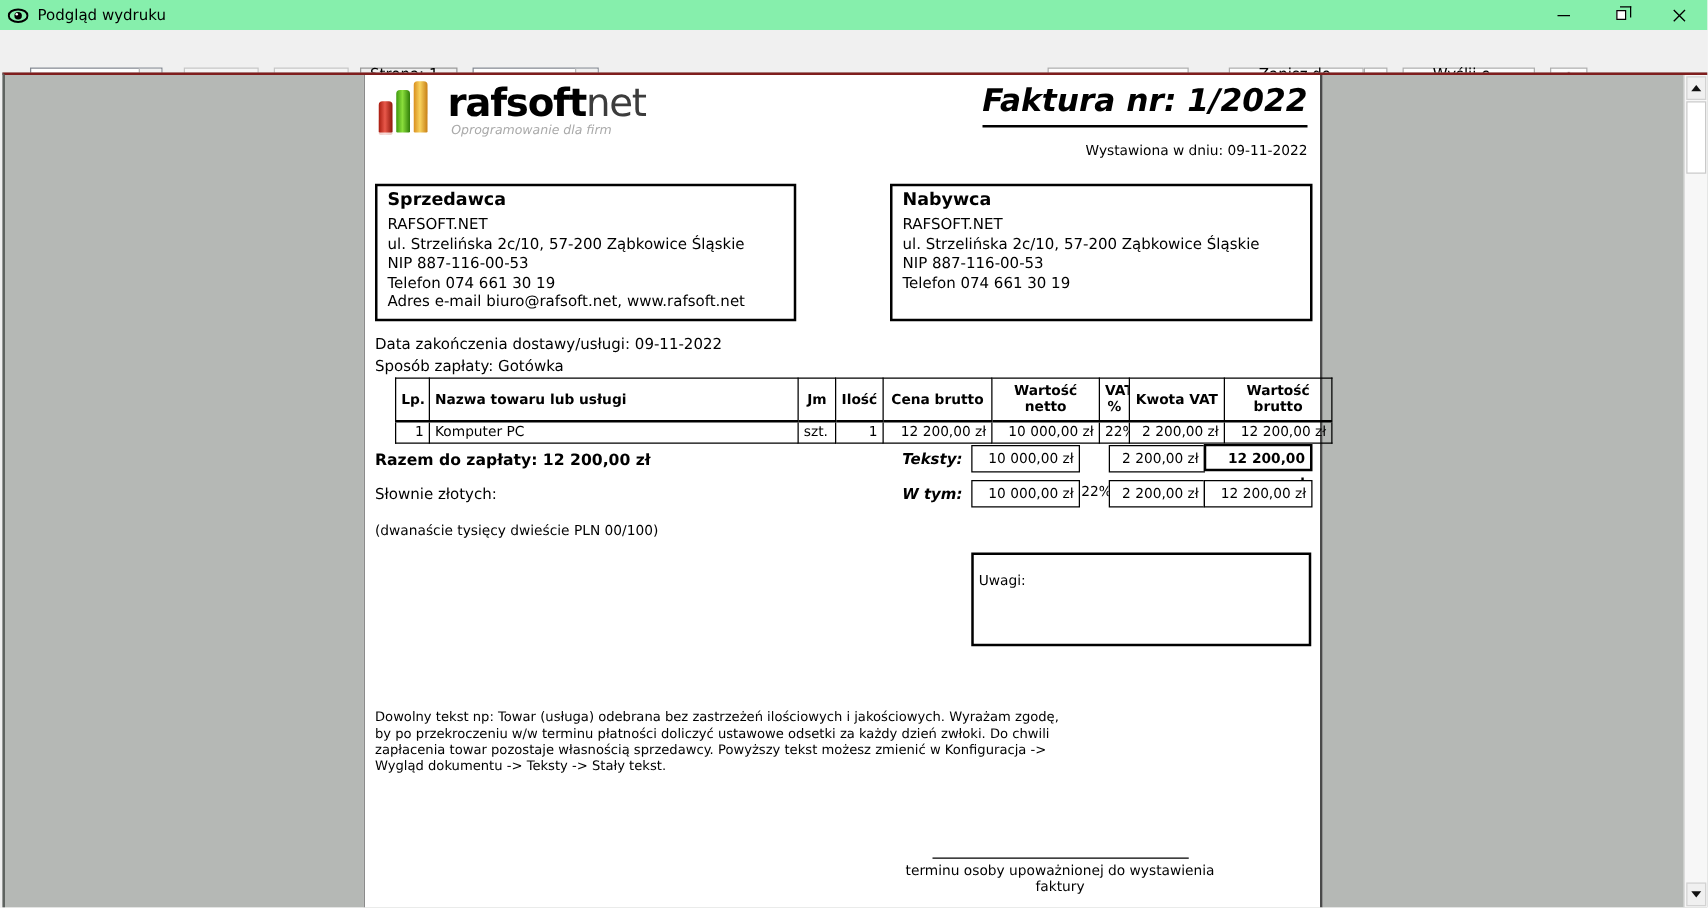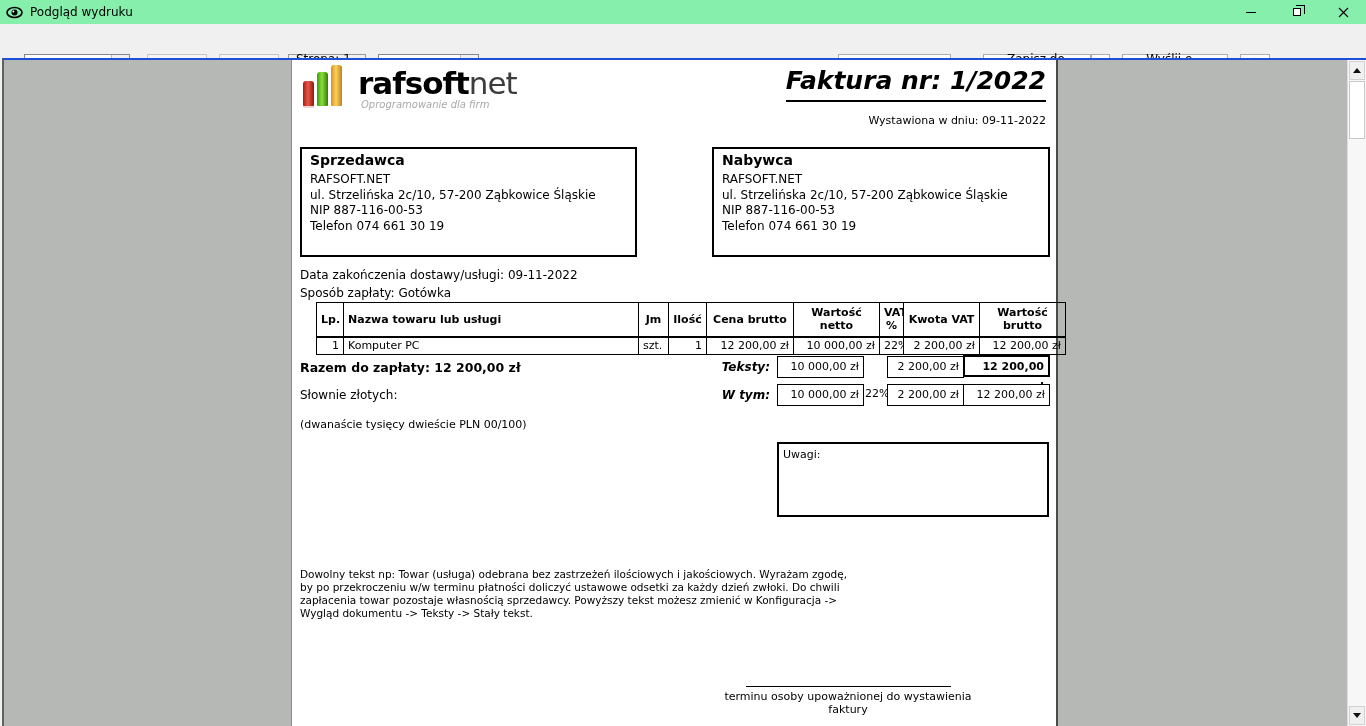--- a/index.html
+++ b/index.html
@@ -32,21 +32,21 @@
   .combo .drop { width:18px; height:21px; background:#f0f0f0; border-left:1px solid #b8b8b8;
                  display:flex; align-items:center; justify-content:center; }
   .tri-down { width:0; height:0; border-left:4px solid transparent; border-right:4px solid transparent;
               border-top:5px solid #444; display:block; }
   .pagebox { position:absolute; top:30px; height:23px; background:#f0f0f0; border:1px solid #9a9a9a;
              font-size:12px; display:flex; align-items:center; padding:0 7px; }
   .gear { font-size:17px; color:#8b1f2e; line-height:1; text-shadow:0 0 1px #3a0c14; }
 
   
   .preview { position:absolute; top:58px; left:2px; right:0; bottom:0; background:#b5b8b5;
-             border-top:2px solid #1d4ed8; border-left:2px solid #5f6360; overflow:hidden; }
+             border-top:2px solid #7f1d1d; border-left:2px solid #5f6360; overflow:hidden; }
   .page { position:absolute; left:287px; top:0; width:767px; height:670px; background:#fff;
           border-left:1px solid #8a8a8a; border-right:2px solid #4a4a4a; font-size:12px; }
 
   
   .logo { position:absolute; left:10px; top:8px; display:flex; }
   .logo-bars { position:relative; width:48px; height:52px; }
   .bar { position:absolute; bottom:14px; width:11px; border-radius:3px 3px 1px 1px; }
   .bar.r { left:1px;  height:25px; background:linear-gradient(90deg,#a81c10,#e8584a 45%,#8f170c); }
   .bar.g { left:15px; height:34px; background:linear-gradient(90deg,#3f9a0e,#8ade3c 45%,#2f7d08); }
   .bar.o { left:29px; height:41px; background:linear-gradient(90deg,#d98f1f,#f8d25e 45%,#c77f16); }
@@ -86,21 +86,21 @@
   .tot-box { position:absolute; height:22px; border:1px solid #000; font-size:11px; text-align:right;
              line-height:20px; padding:0 4px; background:#fff; }
   .tot-box.thick { border-width:2px; font-weight:700; }
   .pay-total { position:absolute; left:8px; top:300px; font-size:12.5px; font-weight:700; }
   .in-words-label { position:absolute; left:8px; top:328px; font-size:12px; }
   .in-words { position:absolute; left:8px; top:358px; font-size:11px; }
   .vat-rate2 { position:absolute; left:573px; top:327px; font-size:11px; }
 
   
   .notes { position:absolute; left:485px; top:382px; width:272px; height:75px; border:2px solid #000;
-           font-size:11px; padding:4px 4px; }
+           font-size:11px; padding:14px 4px; }
 
   .footer-text { position:absolute; left:8px; top:508px; width:548px; font-size:10.5px; line-height:13px; }
 
   .sig { position:absolute; top:626px; text-align:center; font-size:11px; }
   .sig.left { left:28px; width:250px; }
   .sig.right { left:425px; width:262px; }
   .sig-line { display:block; width:205px; margin:0 auto 3px; border-top:1px solid #000; height:0; }
 
   
   .vscroll { position:absolute; right:0; top:0; bottom:0; width:19px; background:#f7f7f7;
@@ -220,20 +220,21 @@
 
       <div class="fv-title">Faktura nr: 1/2022</div>
       <div class="issued">Wystawiona w dniu: 09-11-2022</div>
 
       <div class="party seller">
         <h2>Sprzedawca</h2>
         <p>RAFSOFT.NET</p>
         <p>ul. Strzelińska 2c/10, 57-200 Ząbkowice Śląskie</p>
         <p>NIP 887-116-00-53</p>
         <p>Telefon 074 661 30 19</p>
+        <p>Adres e-mail biuro@rafsoft.net, www.rafsoft.net</p>
       </div>
 
       <div class="party buyer">
         <h2>Nabywca</h2>
         <p>RAFSOFT.NET</p>
         <p>ul. Strzelińska 2c/10, 57-200 Ząbkowice Śląskie</p>
         <p>NIP 887-116-00-53</p>
         <p>Telefon 074 661 30 19</p>
       </div>
 

